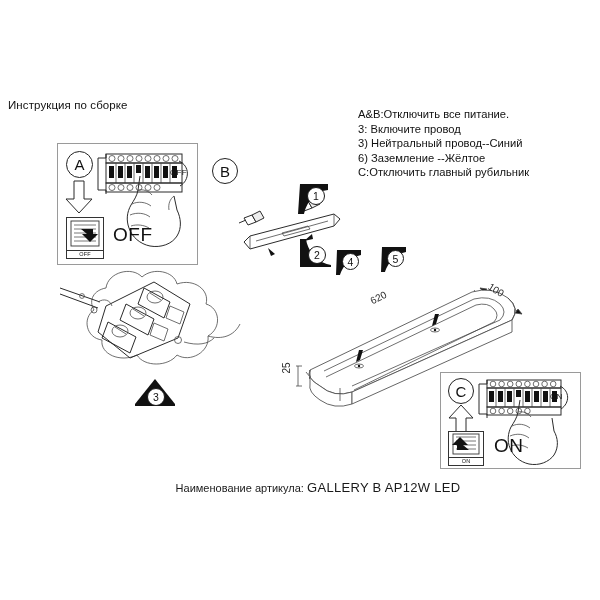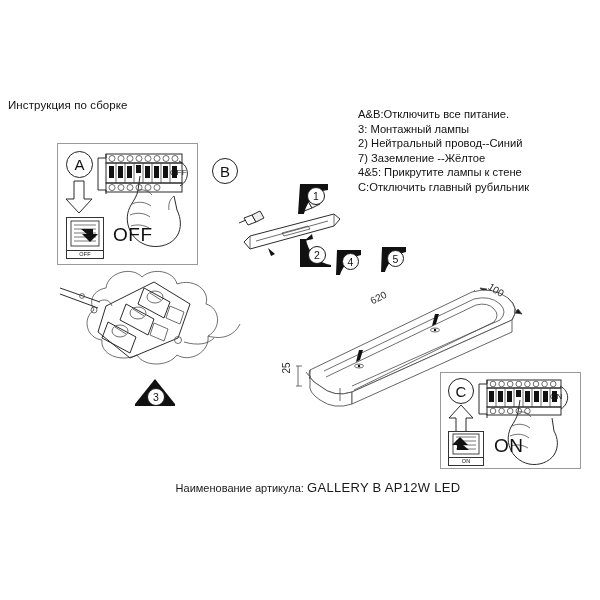--- a/index.html
+++ b/index.html
@@ -129,24 +129,23 @@
 </style>
 </head>
 <body>
 
 <div id="sheet">
 
   <div class="abs" id="heading">Инструкция по сборке</div>
 
   <div class="abs" id="instructions">
     <span class="ln">A&amp;B:Отключить все питание.</span>
-    <span class="ln">3:  Монтажный лампы</span>
-    <span class="ln">2) Нейтральный провод--Синий</span>
-    <span class="ln">7) Заземление --Жёлтое</span>
-    <span class="ln">4&amp;5:  Прикрутите лампы к стене</span>
+    <span class="ln">3:  Включите провод</span>
+    <span class="ln">3) Нейтральный провод--Синий</span>
+    <span class="ln">6) Заземление --Жёлтое</span>
     <span class="ln">C:Отключить главный рубильник</span>
   </div>
 
   <div class="abs detail-box" id="box-a">
     <div class="box-inner">
 
       <div class="circ-letter" style="left:8px; top:7px; width:25px; height:25px;">A</div>
 
       <svg class="block-arrow" style="left:6px; top:36px;" width="30" height="34">
         <path class="ln0" d="M10,1 L20,1 L20,19 L28,19 L15,33 L2,19 L10,19 Z" fill="#ffffff"></path>

